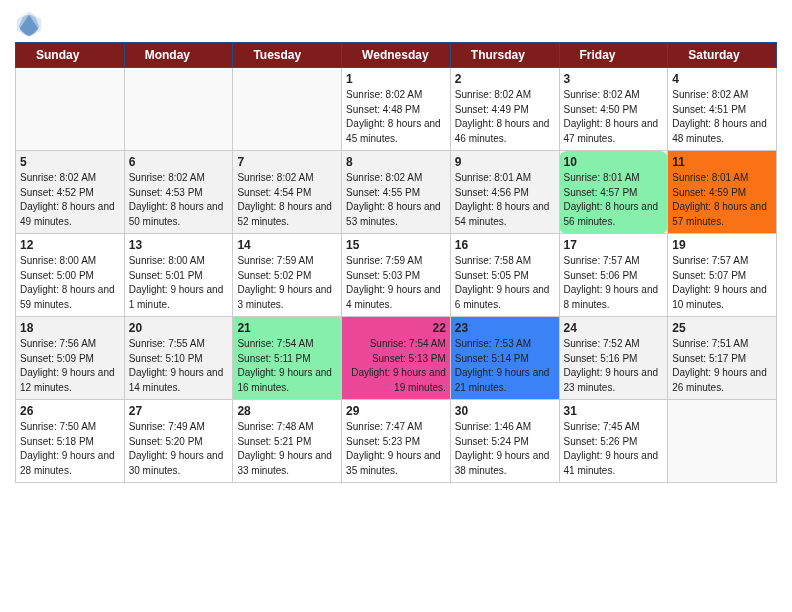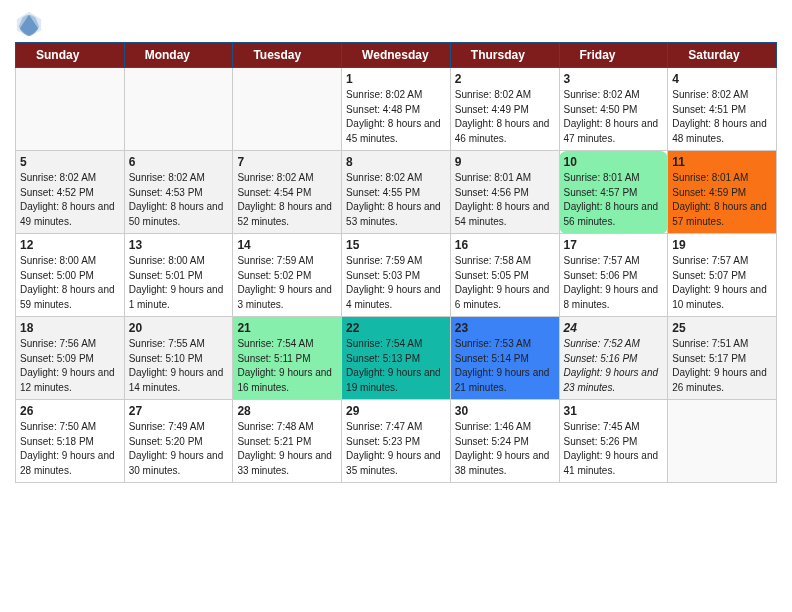--- a/index.html
+++ b/index.html
@@ -274,35 +274,35 @@
 Daylight: 9 hours
 and 14 minutes.</div>
           </td>
           <td style="background: #86efac;">
             <div class="day-num">21</div>
             <div class="day-info">Sunrise: 7:54 AM
 Sunset: 5:11 PM
 Daylight: 9 hours
 and 16 minutes.</div>
           </td>
-          <td style="background: #14b8a6;">
+          <td style="background: #ec4899; text-align: right;">
             <div class="day-num">22</div>
             <div class="day-info">Sunrise: 7:54 AM
 Sunset: 5:13 PM
 Daylight: 9 hours
 and 19 minutes.</div>
           </td>
           <td style="background: #3b82f6;">
             <div class="day-num">23</div>
             <div class="day-info">Sunrise: 7:53 AM
 Sunset: 5:14 PM
 Daylight: 9 hours
 and 21 minutes.</div>
           </td>
-          <td style="background: rgb(242, 242, 242); font-style: italic;">
+          <td style="background: rgb(242, 242, 242);">
             <div class="day-num">24</div>
             <div class="day-info">Sunrise: 7:52 AM
 Sunset: 5:16 PM
 Daylight: 9 hours
 and 23 minutes.</div>
           </td>
           <td style="background: rgb(242, 242, 242); margin-left: 39px;">
             <div class="day-num">25</div>
             <div class="day-info">Sunrise: 7:51 AM
 Sunset: 5:17 PM

